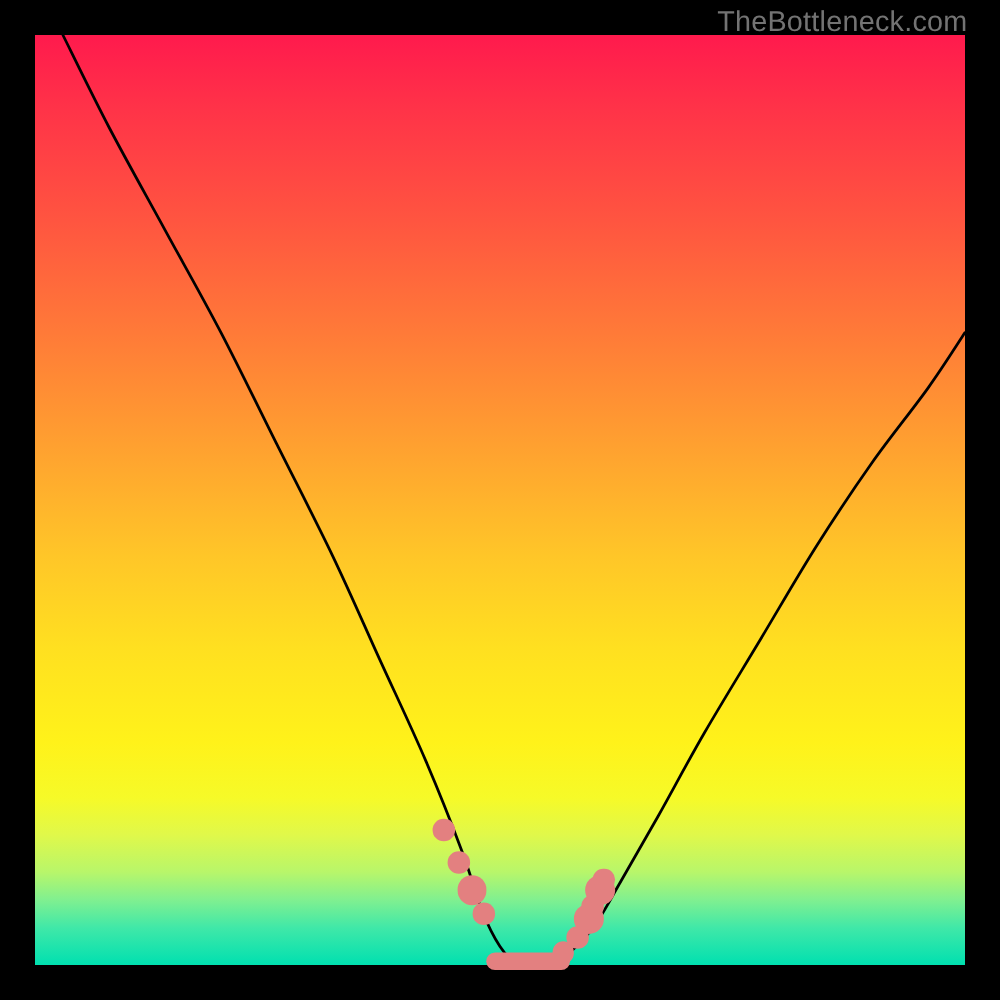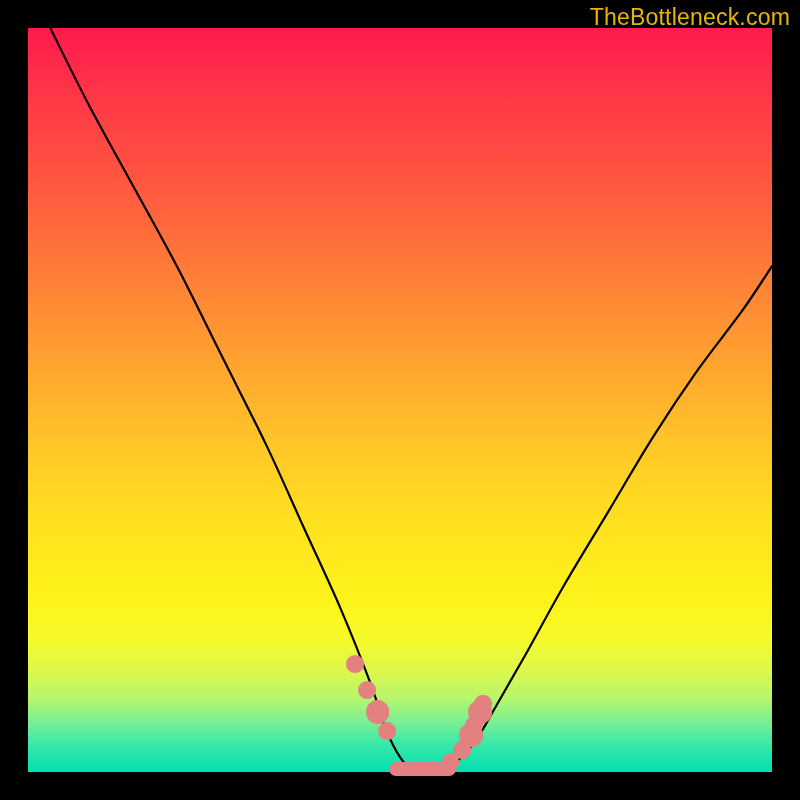--- a/index.html
+++ b/index.html
@@ -57,22 +57,22 @@
     transform: translate(-50%, -50%);
   }
   .bar {
     position: absolute;
     background: #e38080;
     border-radius: 7px;
   }
   .watermark {
     position: absolute;
     top: 4px;
-    right: 10px;
-    color: #eab308;
+    right: 26px;
+    color: #737373;
     font-size: 23px;
     font-weight: 500;
     letter-spacing: 0.2px;
   }
 </style>
 </head>
 <body>
 
 <div class="frame">
   <div class="plot">

